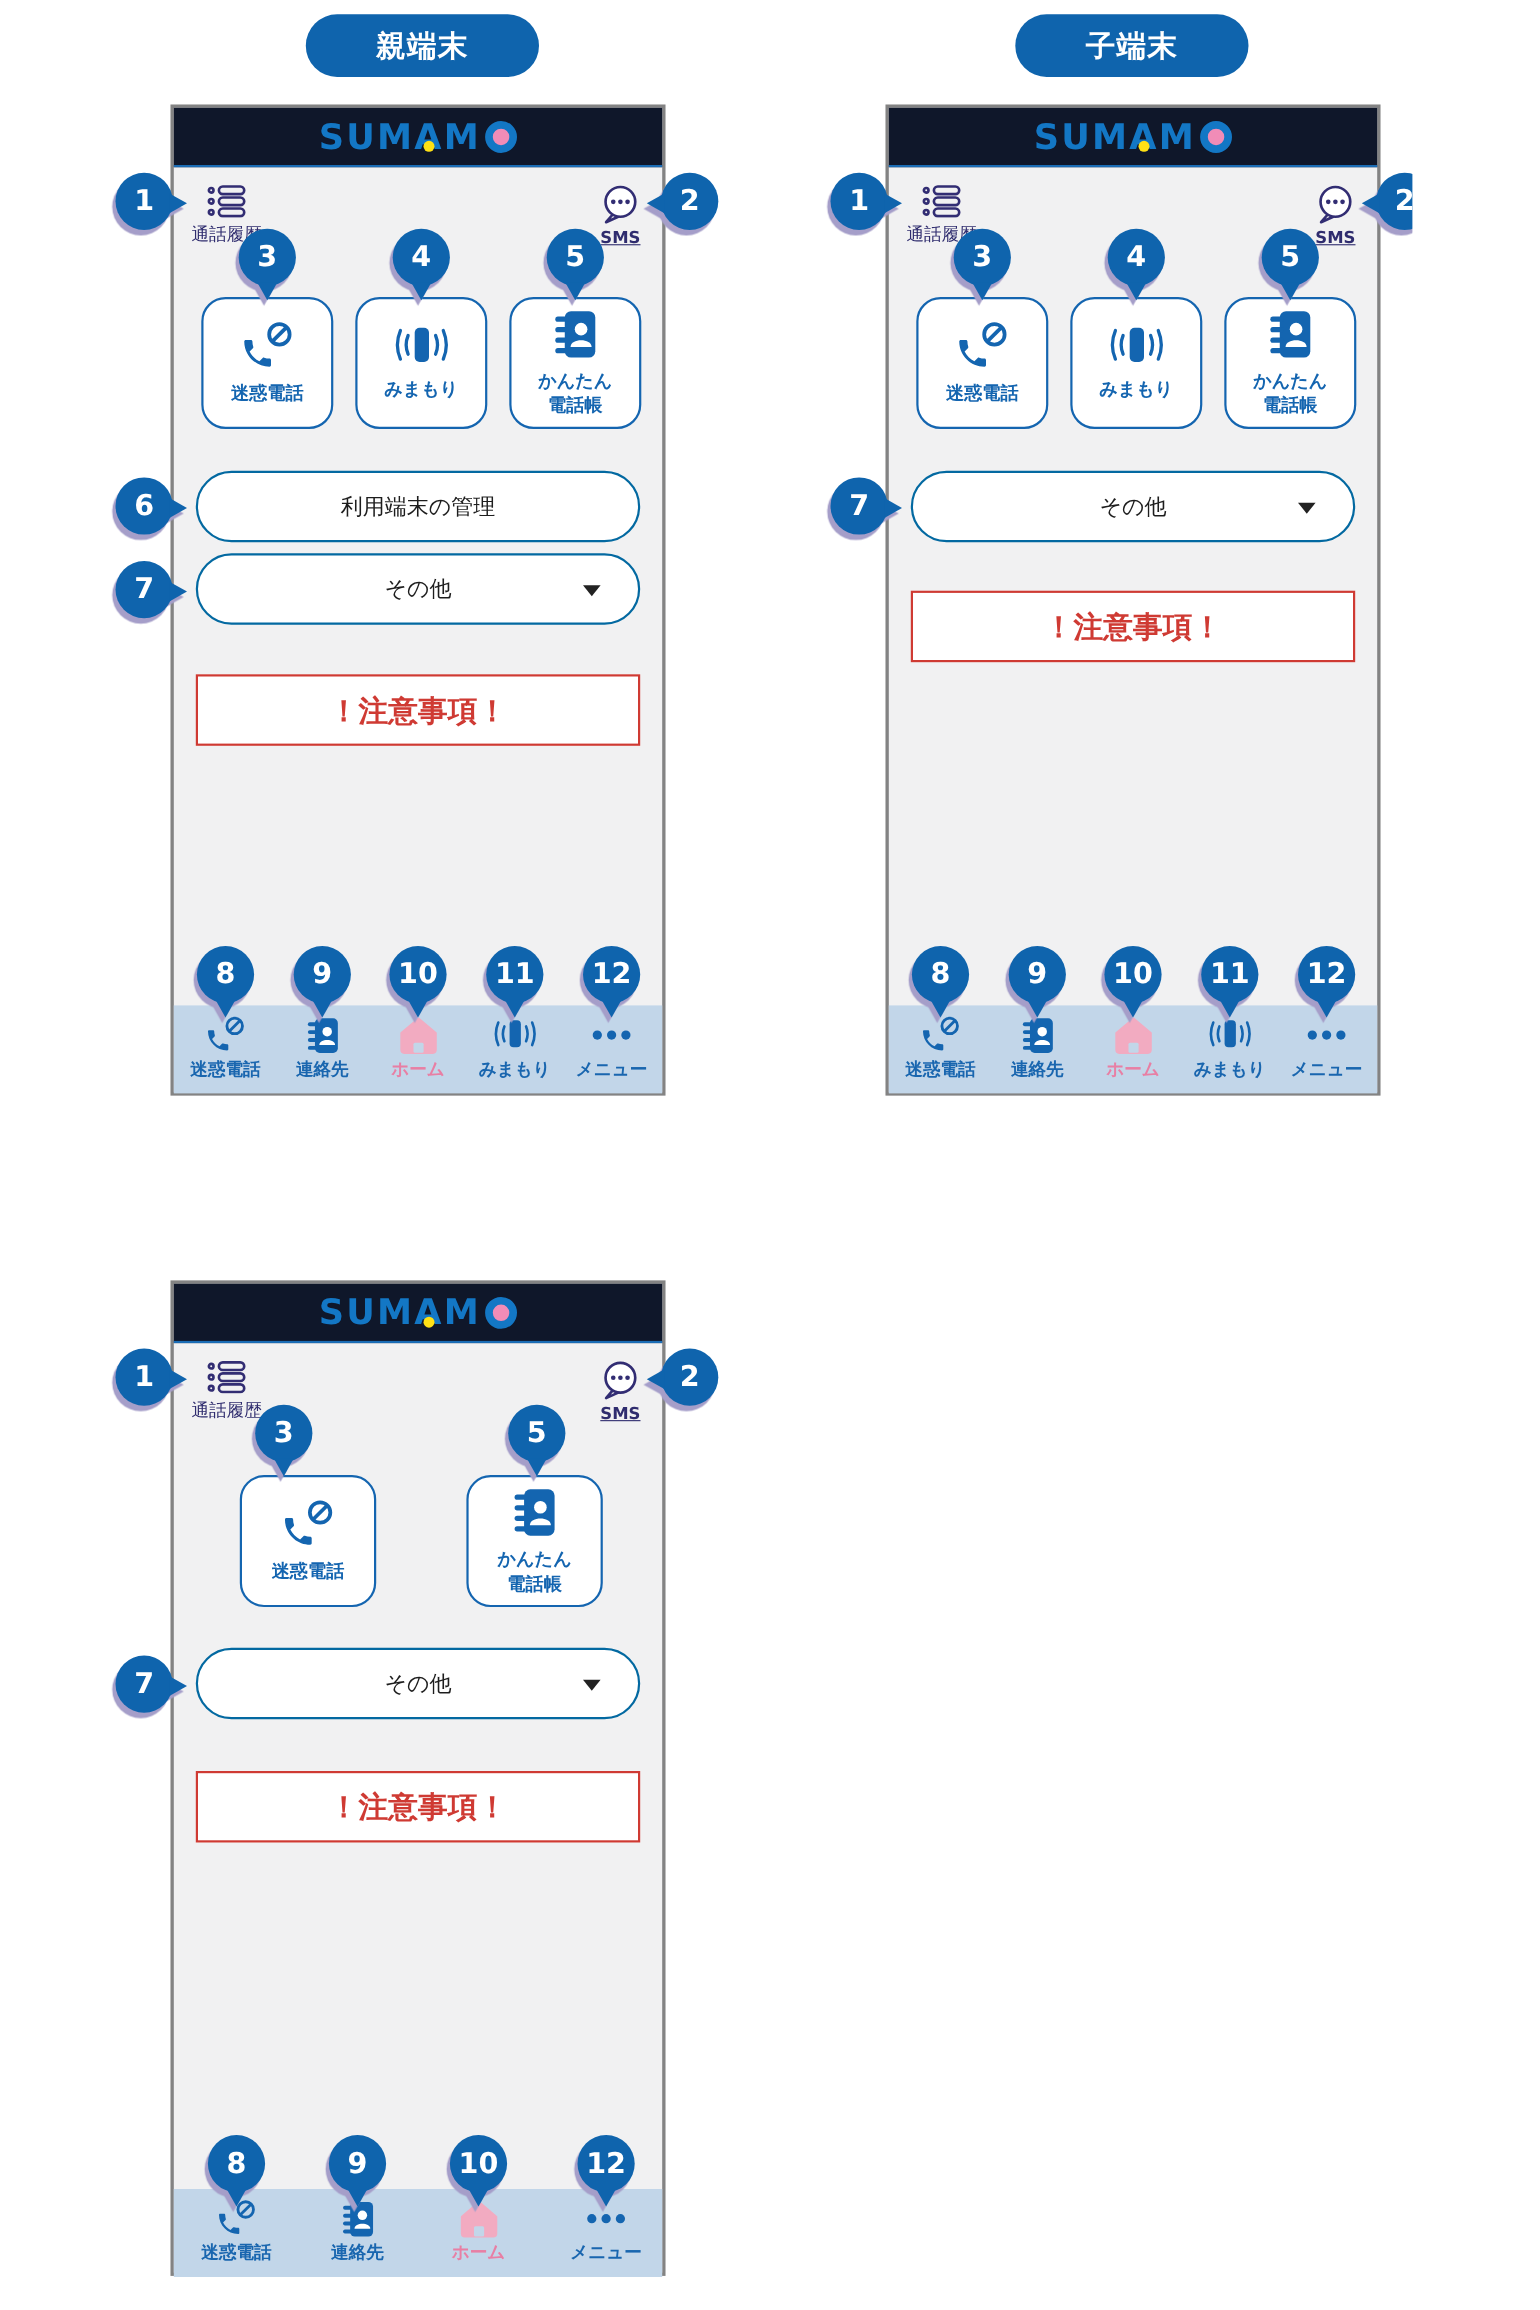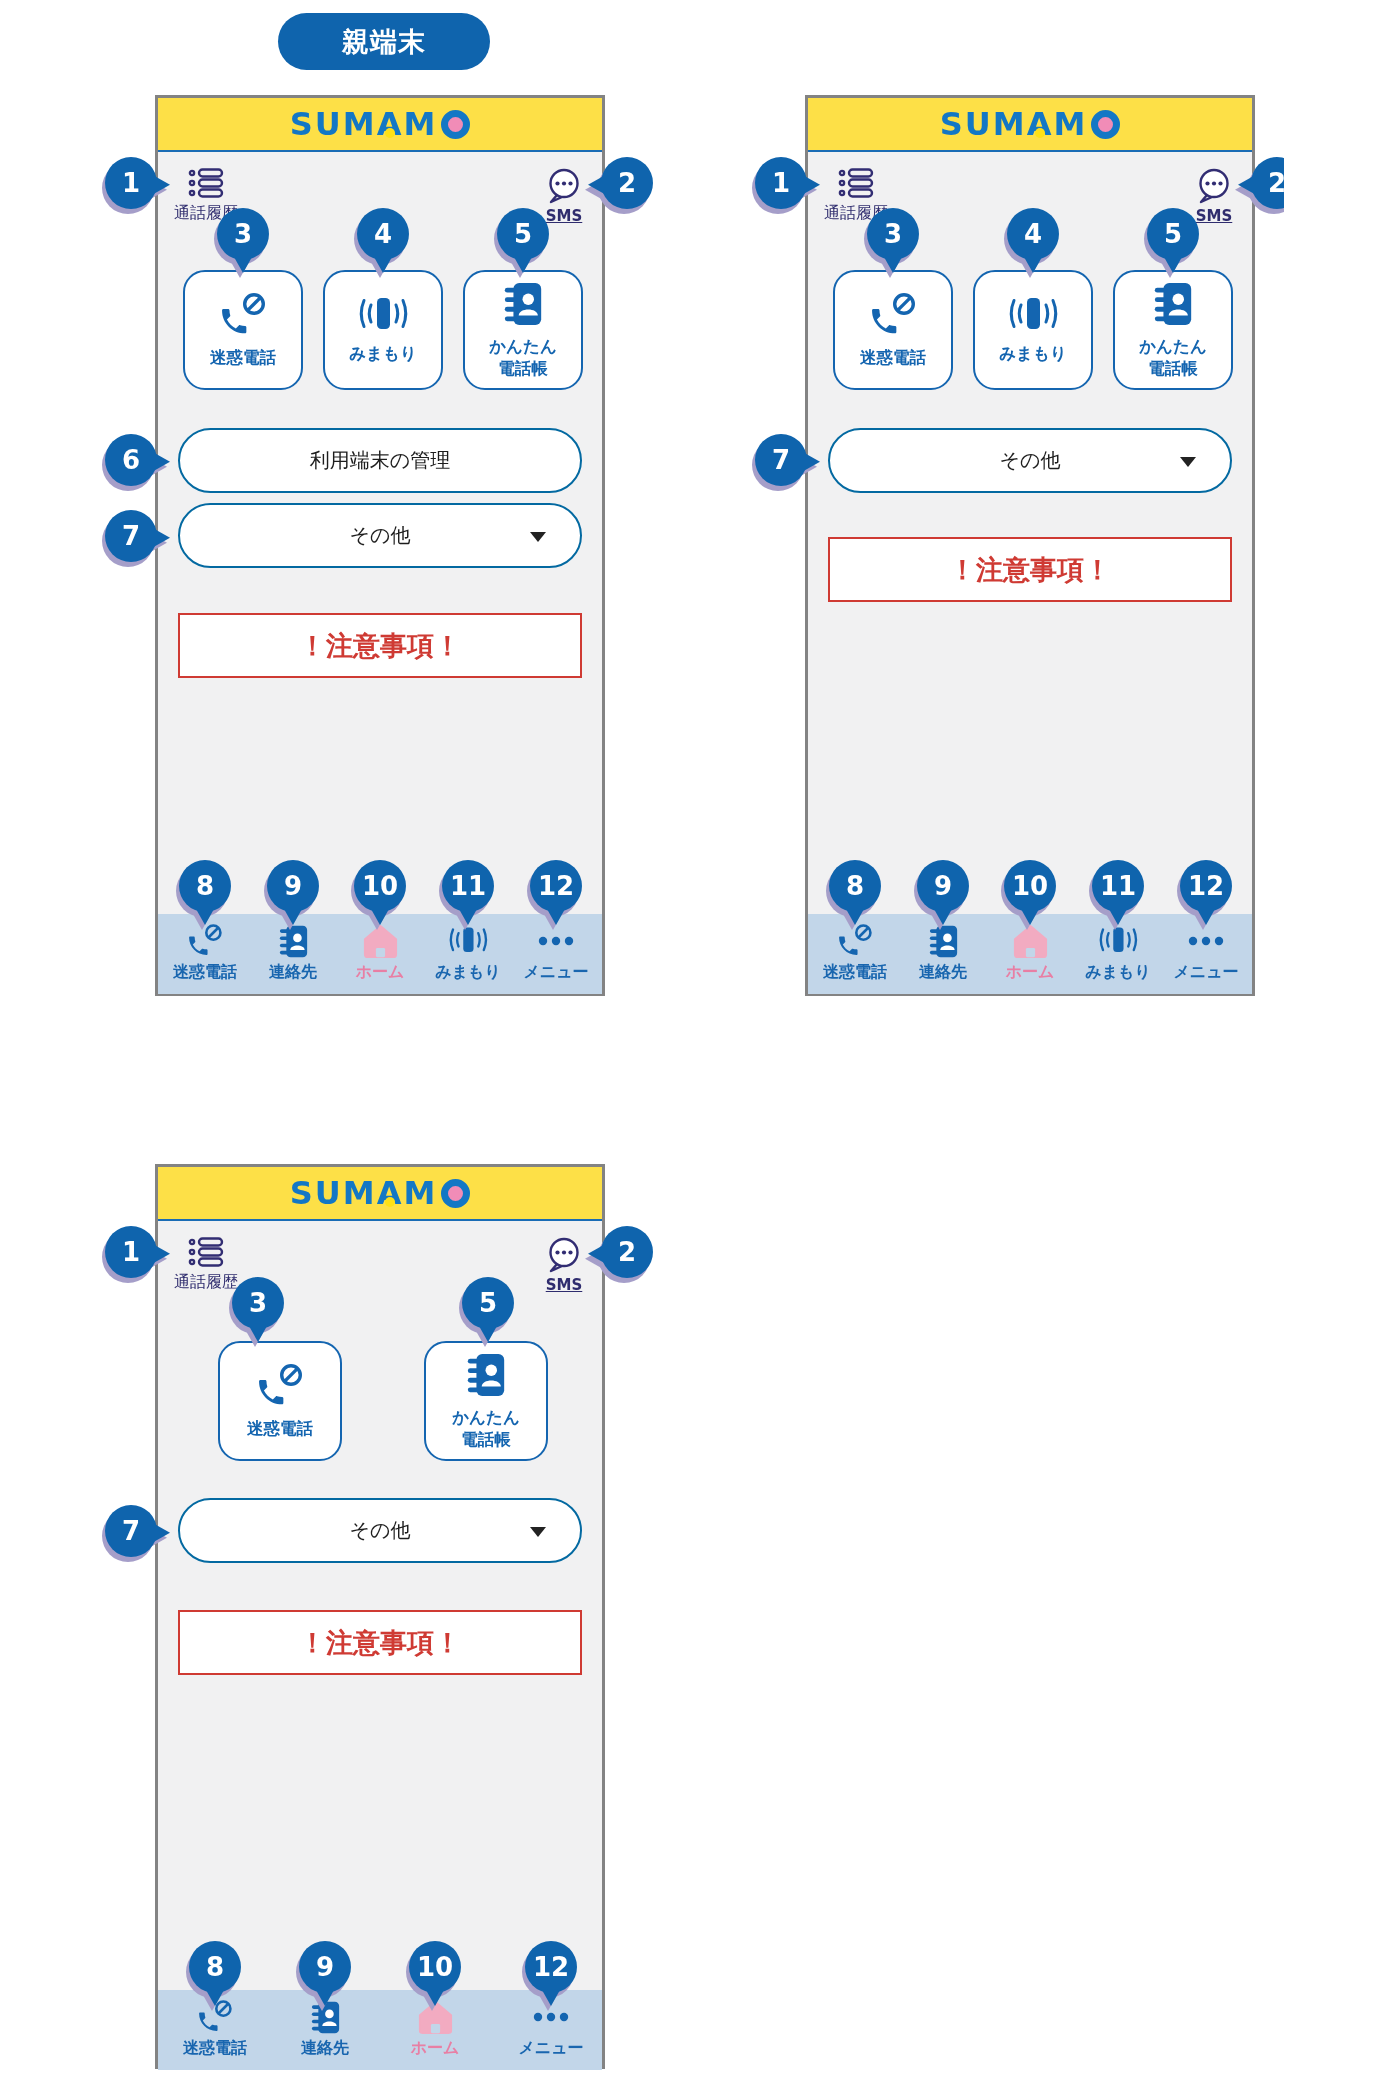--- a/index.html
+++ b/index.html
@@ -7,21 +7,21 @@
     font-family:"DejaVu Sans","Liberation Sans",sans-serif;overflow:hidden;}
 
   
   .pill-title{position:absolute;background:#0f64ad;color:#fff;font-weight:bold;
     font-size:27px;display:flex;align-items:center;justify-content:center;
     border-radius:31px;letter-spacing:1px;}
 
   
   .phone{position:absolute;width:450px;background:#f1f1f2;border:3px solid #838383;
     box-sizing:border-box;}
-  .ph-header{position:absolute;left:0;right:0;top:0;height:52px;background:#fde047;
+  .ph-header{position:absolute;left:0;right:0;top:0;height:52px;background:#0f172a;
     border-bottom:2px solid #1a6cb5;display:flex;align-items:center;justify-content:center;}
   .logo{display:flex;align-items:center;font-weight:bold;font-size:32px;color:#1377c5;
     letter-spacing:2px;line-height:1;}
   .logo-a{position:relative;display:inline-block;}
   .a-dot{position:absolute;left:50%;transform:translateX(-50%);bottom:2px;width:10px;height:10px;
     background:#ffe115;border-radius:50%;}
   .logo-o{display:inline-block;width:15px;height:15px;border-radius:50%;
     border:7px solid #1377c5;background:#f18cb7;margin-left:4px;}
 
   
@@ -73,20 +73,21 @@
   .tail-left{left:-13px;top:50%;transform:translateY(-40%);
     border-top:9px solid transparent;border-bottom:9px solid transparent;
     border-right:16px solid #0f64ad;}
 </style>
 </head>
 <body>
 
 <div class="canvas">
 
   <div class="pill-title" style="left:278px;top:13px;width:212px;height:57px">親端末</div>
+  <div class="pill-title" style="left:923px;top:13px;width:212px;height:57px">子端末</div>
 
   <section class="phone" style="left:155px;top:95px;height:901px">
 
     <div class="ph-header">
       <div class="logo">
         <span>SUM</span>
           <span class="logo-a"><span>A</span><i class="a-dot"></i></span>
           <span>M</span>
           <i class="logo-o"></i>
       </div>

